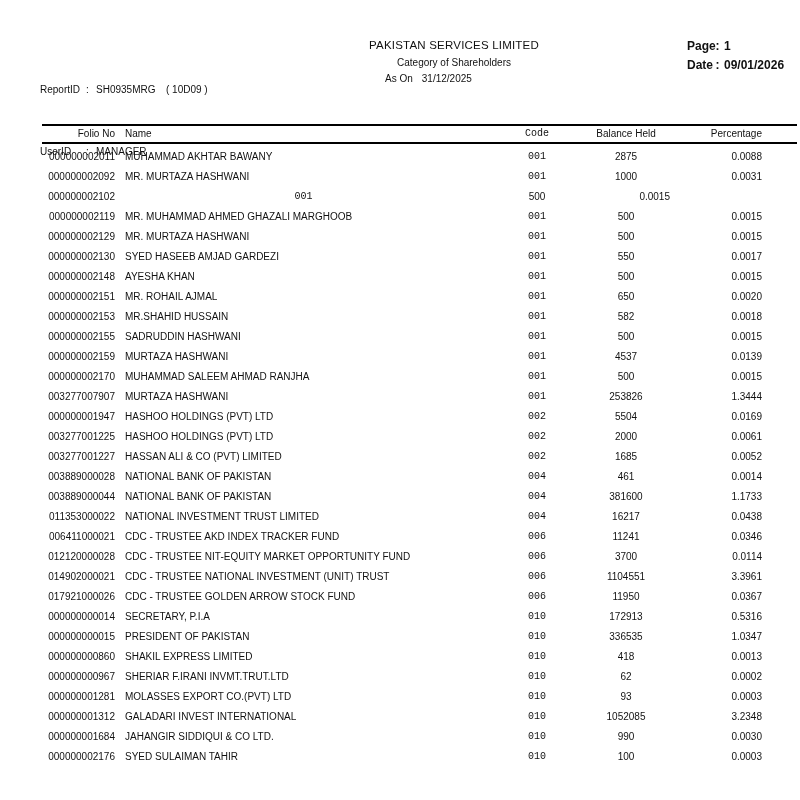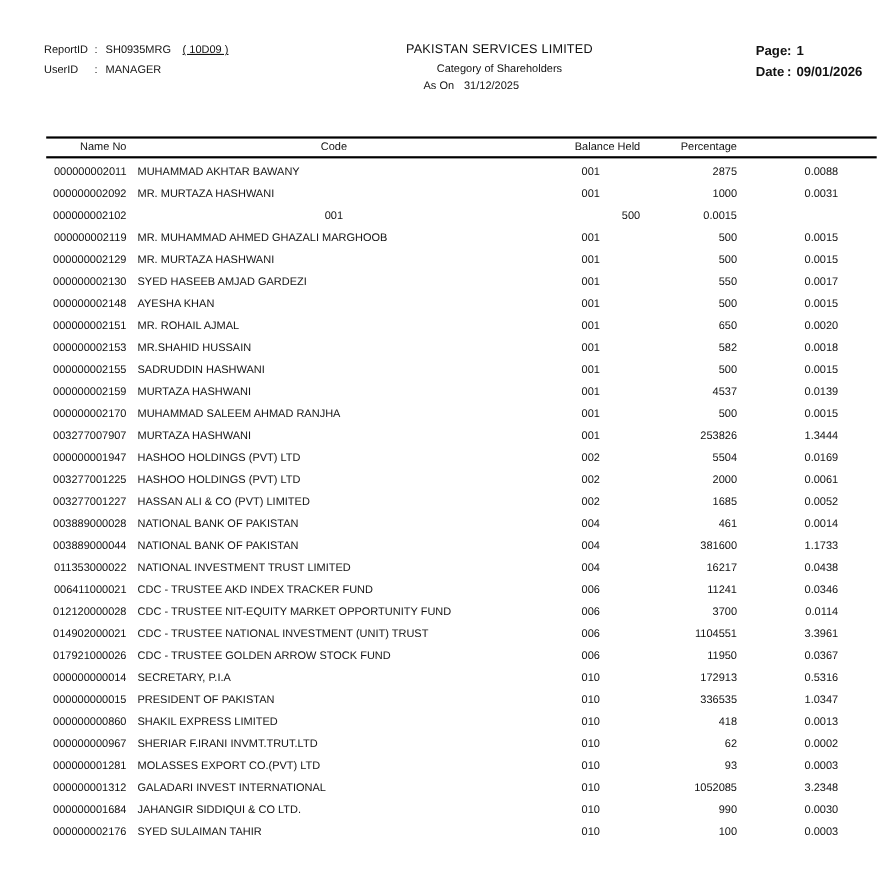--- a/index.html
+++ b/index.html
@@ -7,24 +7,24 @@
     width:800px;height:800px;
     font-family:"Liberation Sans", sans-serif;
     color:#111;
     position:relative;
     overflow:hidden;
   }
   .page{position:absolute;inset:0;background:#fff;}
 
   
   .hdr-left{position:absolute;left:40px;top:40px;font-size:10px;}
-  .hl-row{position:relative;height:18px;line-height:12px;white-space:nowrap;}
+  .hl-row{position:relative;height:18px;line-height:12px;white-space:nowrap;margin-top:44px;}
   .hl-label{display:inline-block;width:46px;}
   .hl-colon{display:inline-block;width:10px;text-align:left;}
-  .hl-suffix{position:absolute;left:126px;top:0;text-decoration:underline;}
+  .hl-suffix{position:absolute;left:126px;top:0;}
 
   .hdr-center{position:absolute;left:330px;top:38px;width:248px;text-align:center;}
   .company-name{font-size:11.5px;font-weight:normal;letter-spacing:.2px;line-height:14px;}
   .report-title{font-size:10px;margin-top:5px;line-height:12px;}
   .as-on{position:absolute;left:385px;top:73px;font-size:10px;white-space:nowrap;}
   .as-on .as-on-date{margin-left:9px;}
 
   .hdr-right{position:absolute;left:687px;top:40px;font-size:12px;font-weight:bold;}
   .hr-row{height:19px;line-height:12px;white-space:nowrap;}
   .hr-label{display:inline-block;width:24px;}
@@ -38,22 +38,22 @@
   .tgrid{display:grid;grid-template-columns:73px 377px 90px 88px 92px;}
   .col-headers{
     position:absolute;left:42px;top:127px;width:755px;
     font-size:10px;line-height:13px;
   }
   .table-body{position:absolute;left:42px;top:147px;width:755px;}
   .trow{height:20px;line-height:20px;font-size:10px;white-space:nowrap;}
 
   .c-folio{text-align:right;}
   .c-name{text-align:left;padding-left:10px;overflow:hidden;}
-  .c-code{text-align:center;}
-  .c-balance{text-align:right;}
+  .c-code{text-align:center;font-family:Liberation Mono, monospace;}
+  .c-balance{text-align:center;}
   .c-pct{text-align:right;}
 </style>
 </head>
 <body>
 
 <div class="page">
 
   <div class="hdr-left">
     <div class="hl-row">
       <span class="hl-label">ReportID</span><span class="hl-colon">:</span><span>SH0935MRG</span>
@@ -77,21 +77,22 @@
       <span class="hr-label">Page</span><span class="hr-colon">:</span><span>1</span>
     </div>
     <div class="hr-row">
       <span class="hr-label">Date</span><span class="hr-colon">:</span><span>09/01/2026</span>
     </div>
   </div>
 
   <div class="rule rule-top"></div>
 
   <div class="col-headers tgrid">
-    <span class="c-folio">Name No</span>
+    <span class="c-folio">Folio No</span>
+    <span class="c-name">Name</span>
     <span class="c-code">Code</span>
     <span class="c-balance">Balance Held</span>
     <span class="c-pct">Percentage</span>
   </div>
 
   <div class="rule rule-mid"></div>
 
   <div class="table-body">
     <div class="trow tgrid">
       <span class="c-folio">000000002011</span>

